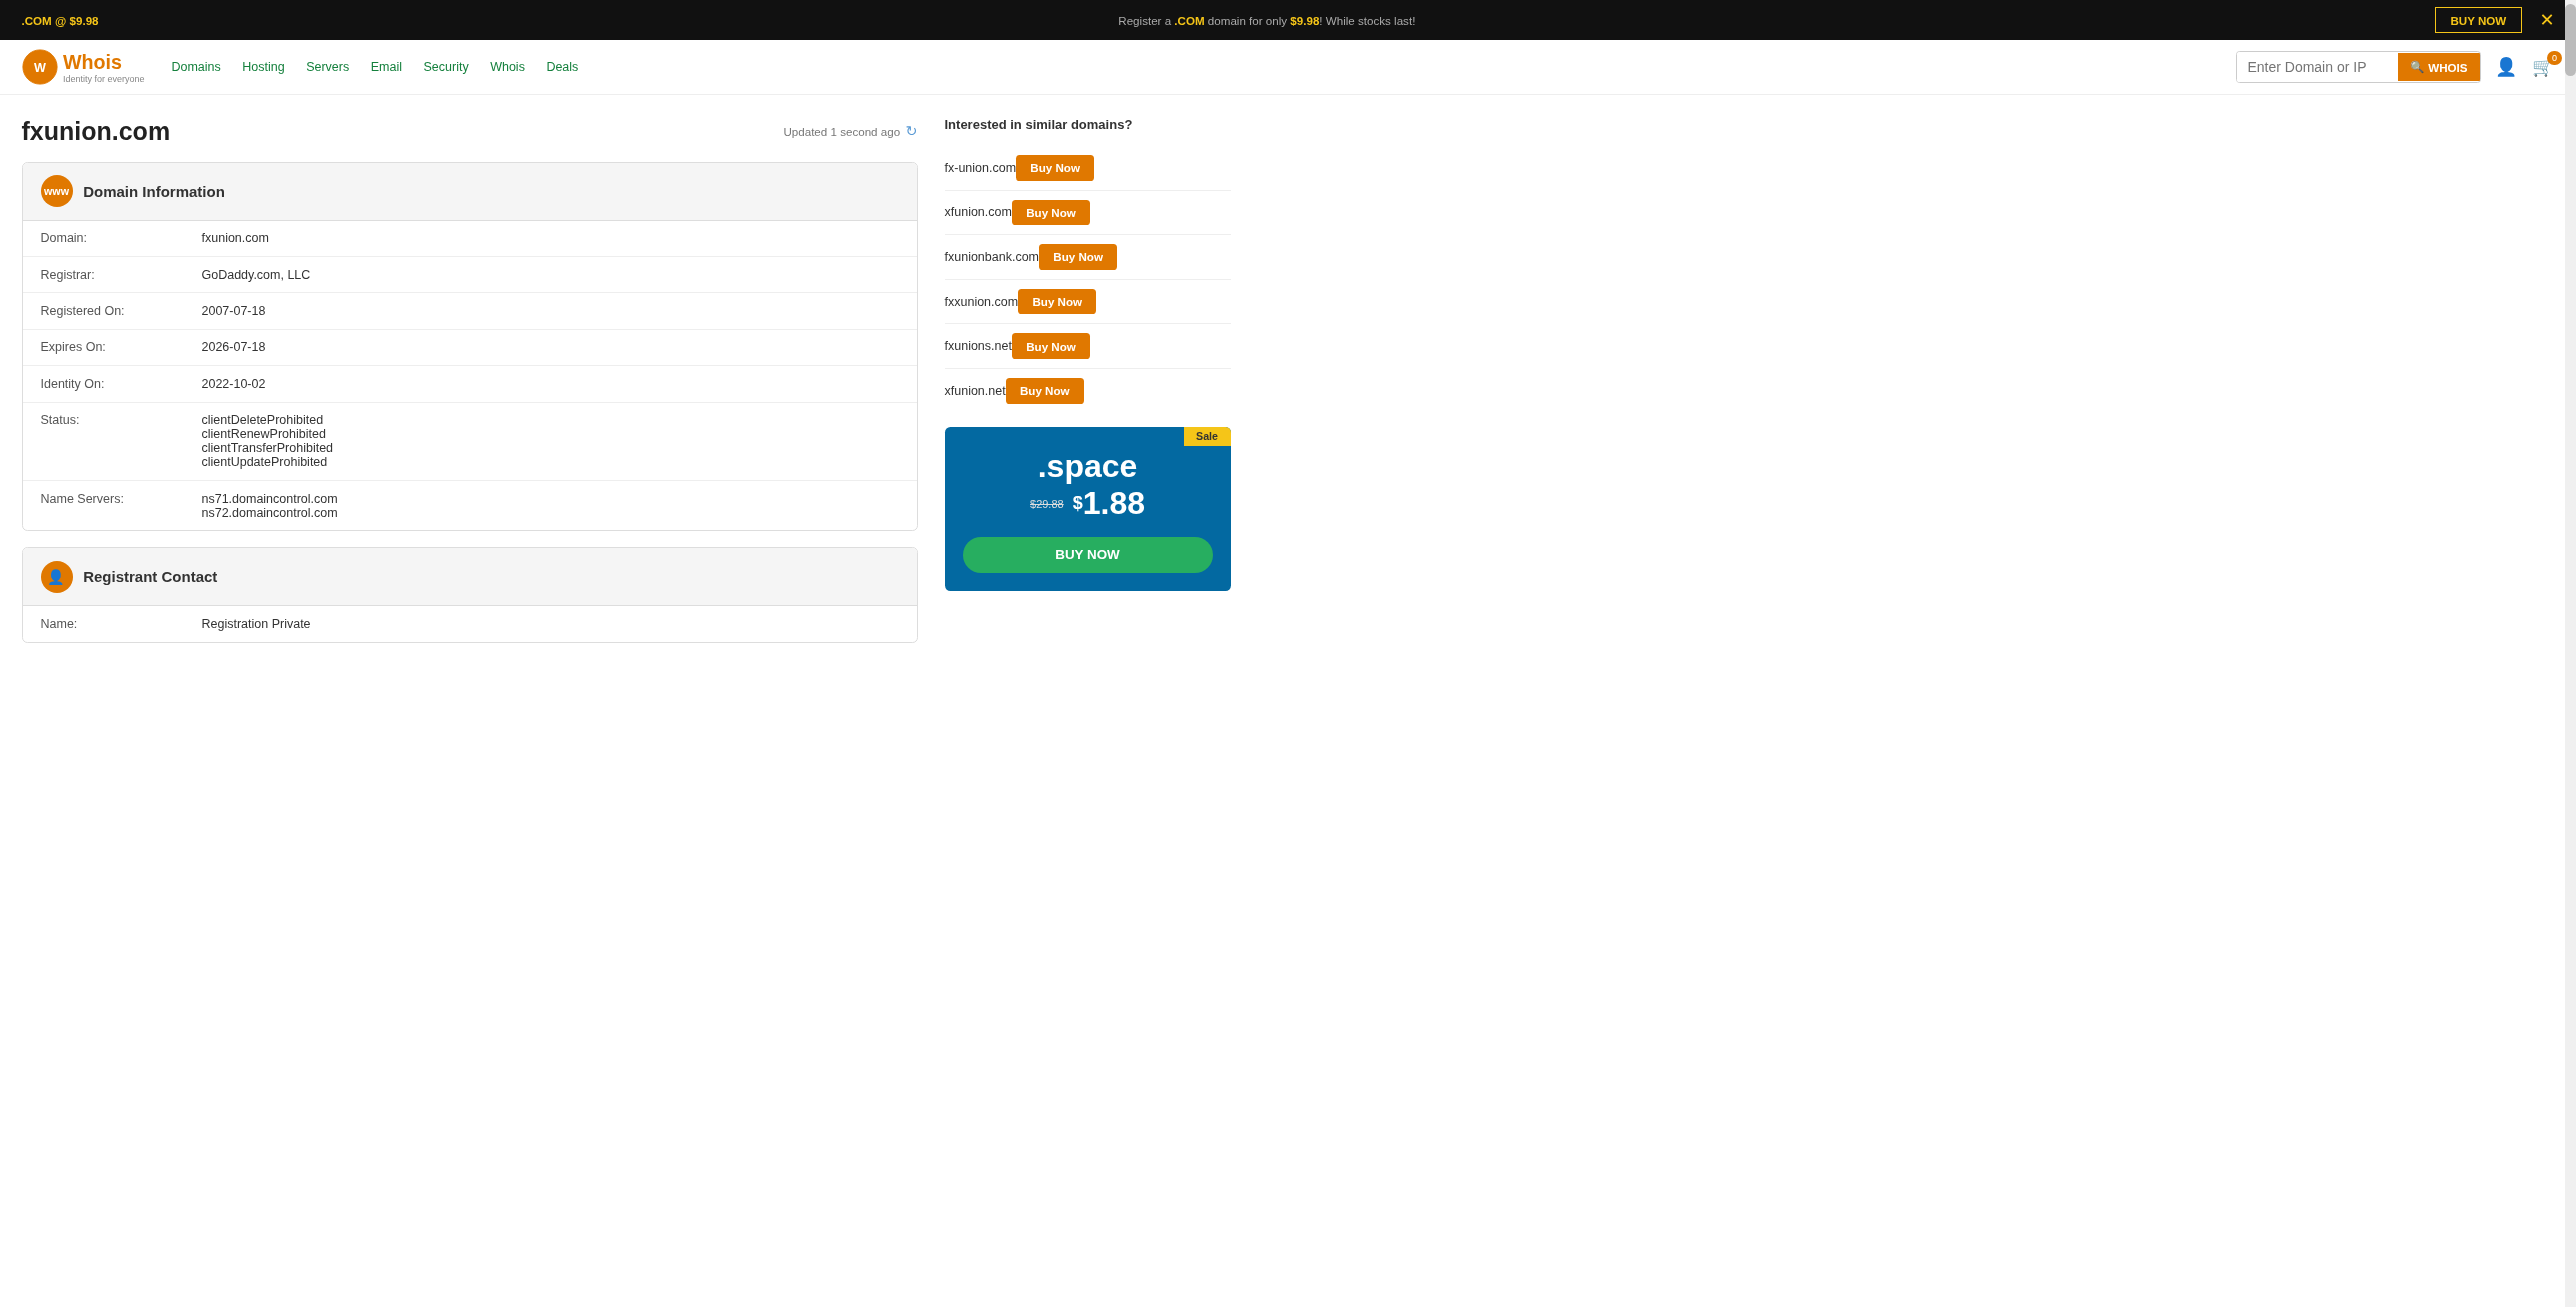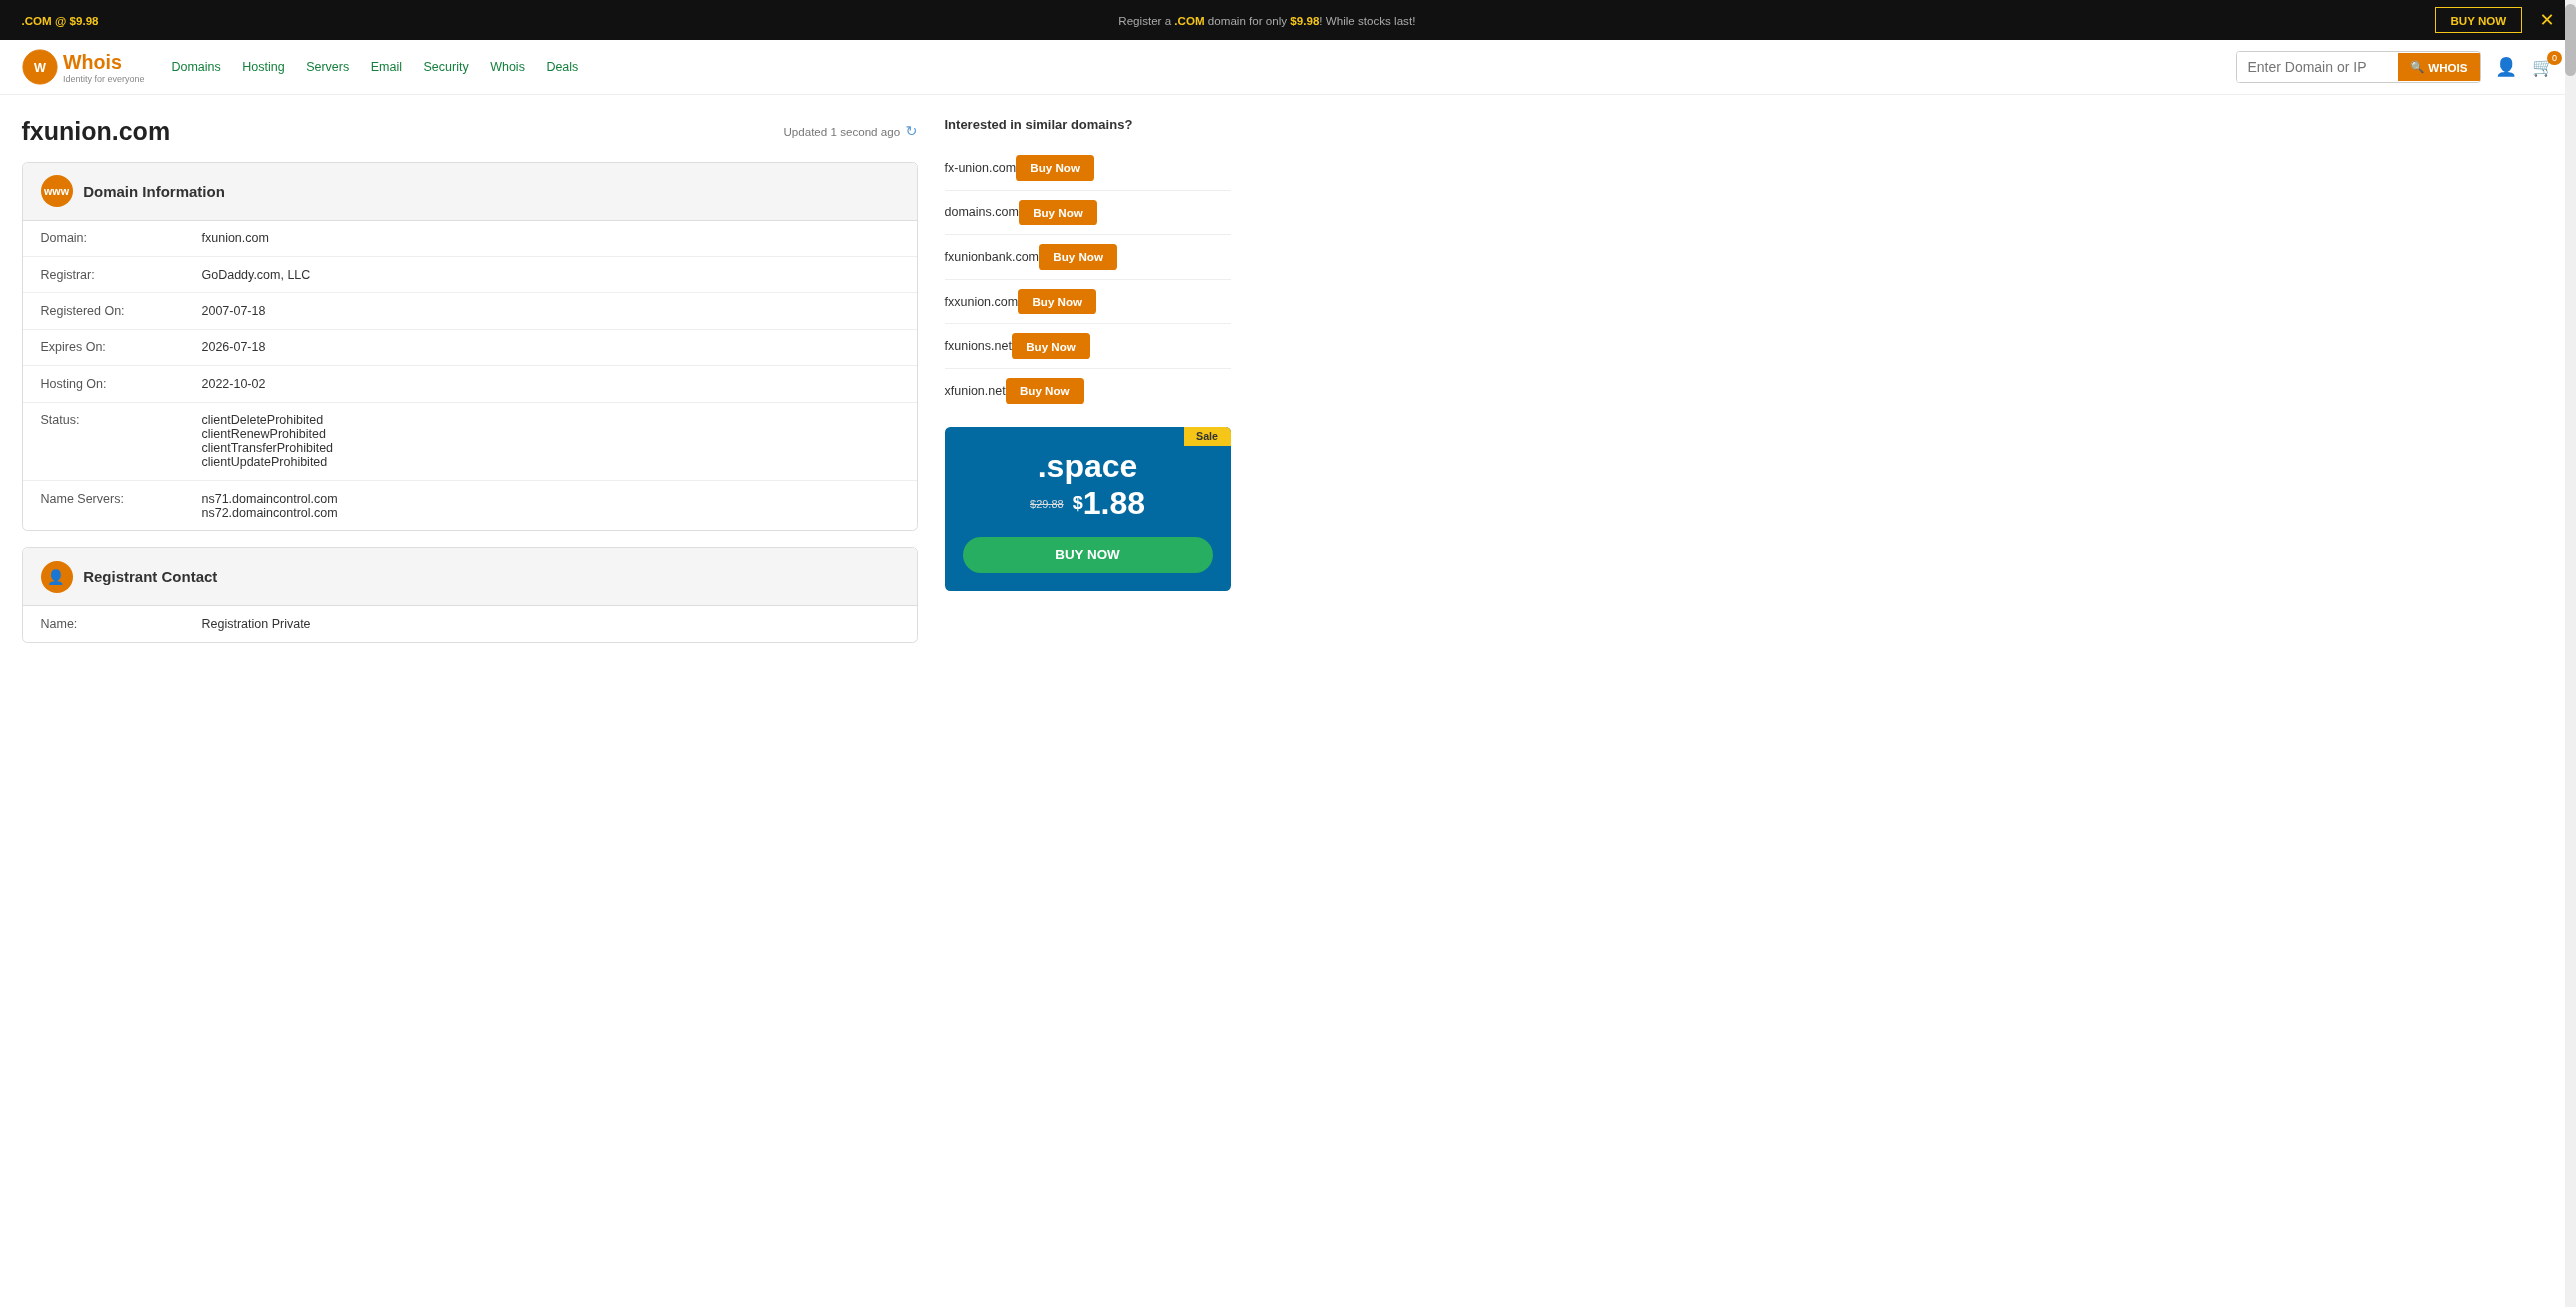--- a/index.html
+++ b/index.html
@@ -399,21 +399,21 @@
             </tr>
             <tr>
               <td>Registered On:</td>
               <td style="white-space: pre-line;">2007-07-18</td>
             </tr>
             <tr>
               <td>Expires On:</td>
               <td style="white-space: pre-line;">2026-07-18</td>
             </tr>
             <tr>
-              <td>Hosting On:</td>
+              <td>Identity On:</td>
               <td style="white-space: pre-line;">2022-10-02</td>
             </tr>
             <tr>
               <td>Status:</td>
               <td style="white-space: pre-line;">clientDeleteProhibited
 clientRenewProhibited
 clientTransferProhibited
 clientUpdateProhibited</td>
             </tr>
             <tr>
@@ -444,21 +444,21 @@
   </div>
 
   <div class="right-panel">
     <div class="similar-domains-title">Interested in similar domains?</div>
     <div id="similar-domains-list">
         <div class="domain-row">
           <span class="domain-name">fx-union.com</span>
           <button class="buy-now-sm">Buy Now</button>
         </div>
         <div class="domain-row">
-          <span class="domain-name">domains.com</span>
+          <span class="domain-name">xfunion.com</span>
           <button class="buy-now-sm">Buy Now</button>
         </div>
         <div class="domain-row">
           <span class="domain-name">fxunionbank.com</span>
           <button class="buy-now-sm">Buy Now</button>
         </div>
         <div class="domain-row">
           <span class="domain-name">fxxunion.com</span>
           <button class="buy-now-sm">Buy Now</button>
         </div>

